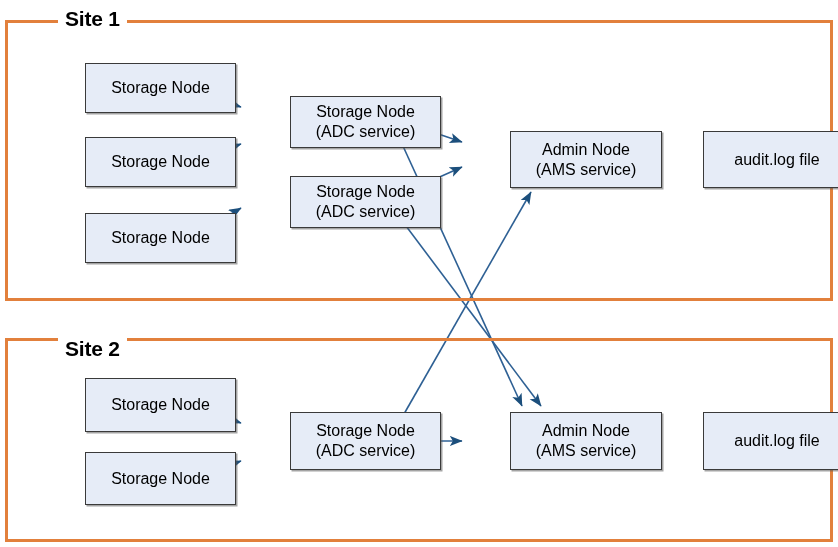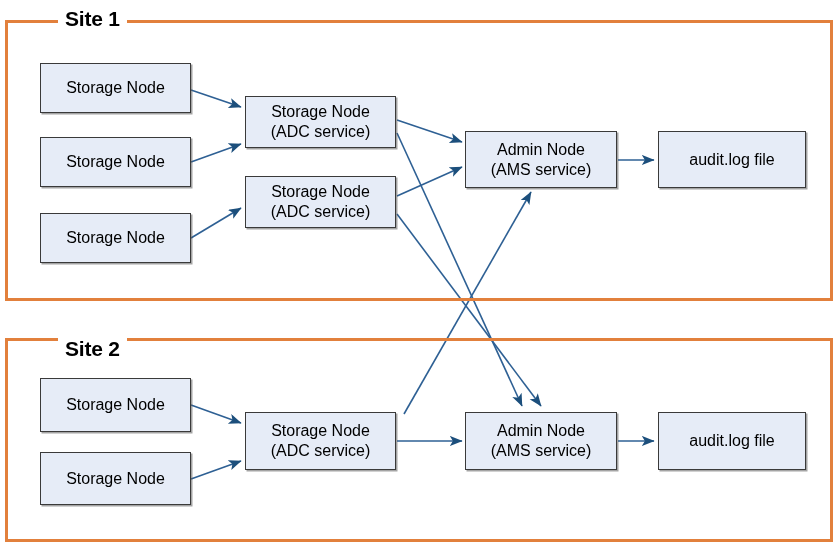--- a/index.html
+++ b/index.html
@@ -52,20 +52,21 @@
     box-shadow: 1.5px 1.5px 0 rgba(90,90,90,0.55);
     display: flex;
     flex-direction: column;
     align-items: center;
     justify-content: center;
     text-align: left;
     color: #000000;
     font-size: 16px;
     line-height: 20px;
     font-family: "Liberation Sans", sans-serif;
+    margin-left: 45px;
   }
   .node-box .line2 { display: block; }
 
   
   #connector-layer {
     position: absolute;
     left: 0; top: 0;
     width: 838px; height: 547px;
     pointer-events: none;
   }

